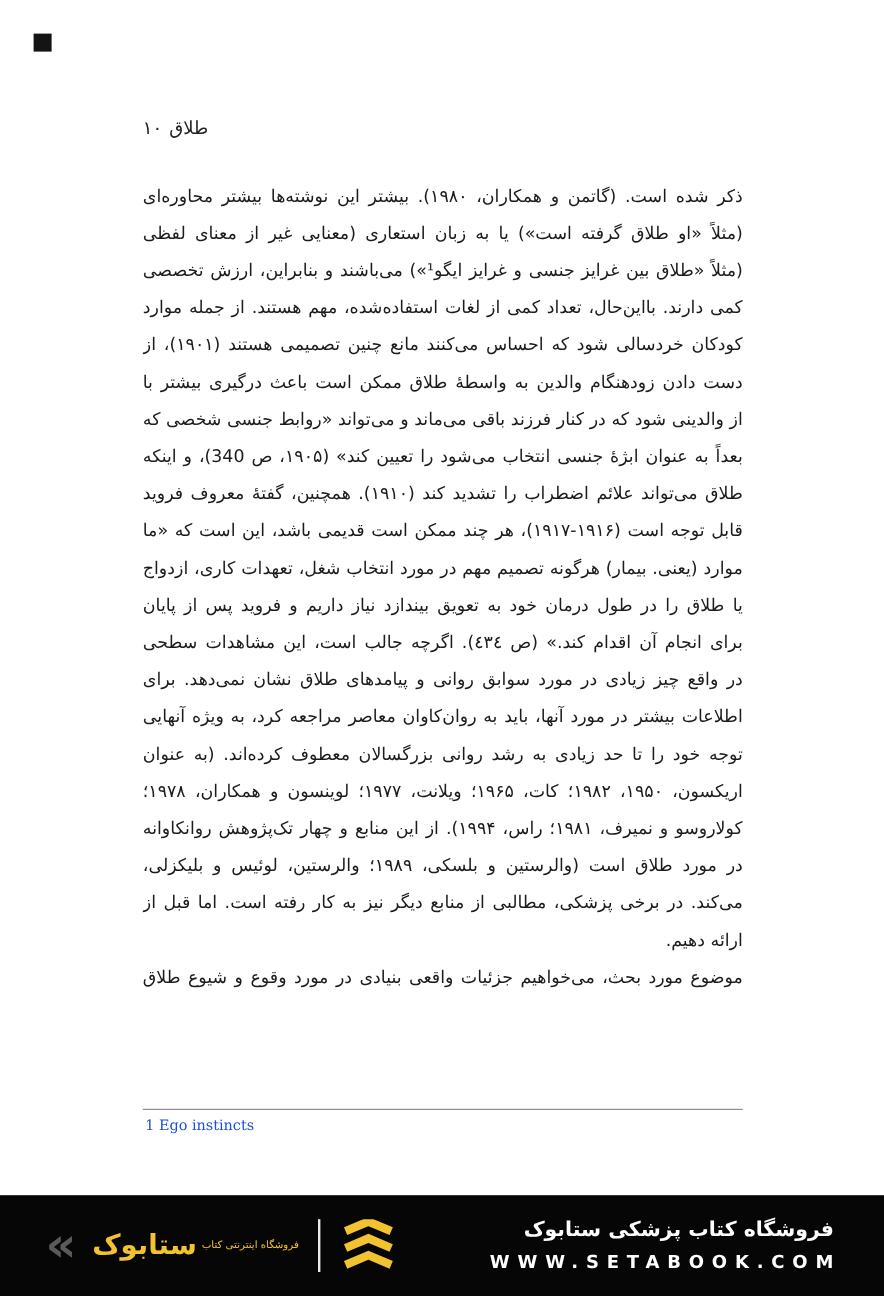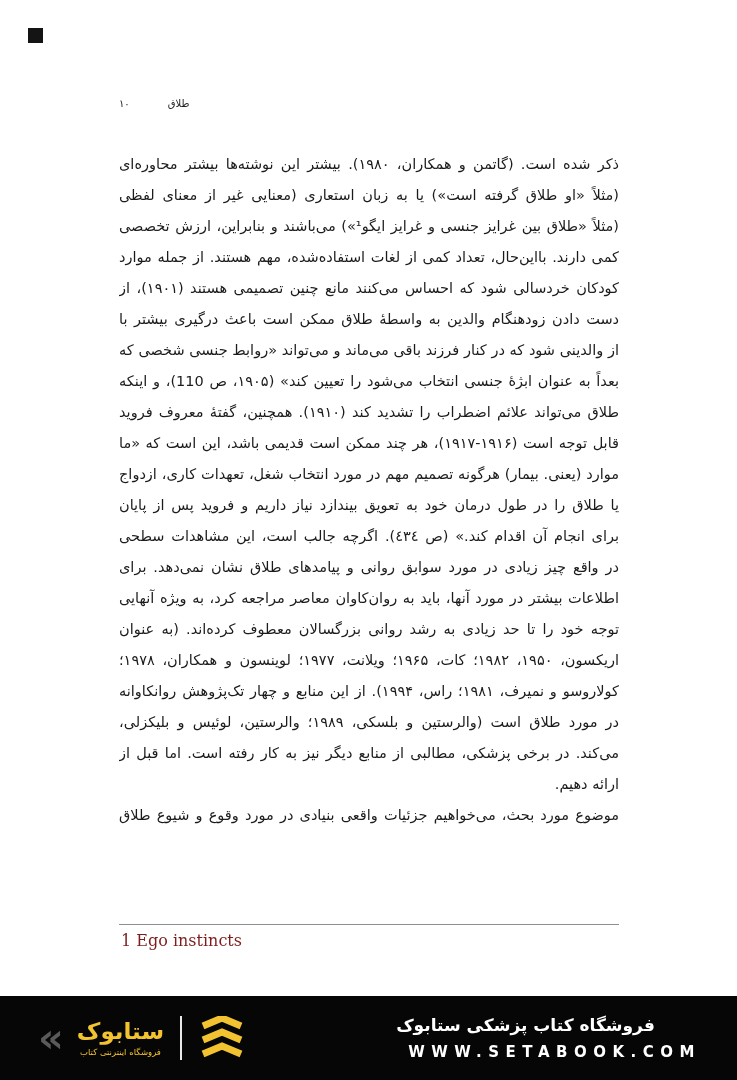--- a/index.html
+++ b/index.html
@@ -11,57 +11,57 @@
     overflow: hidden;
     color: #1b1b1b;
   }
 
   
   .reg-mark { position: absolute; left: 28px; top: 28px; width: 15px; height: 15px; background: #141414; }
 
   
   .page-header {
     position: absolute; left: 119px; top: 98px;
-    display: flex; align-items: baseline; gap: 38px;
-    direction: ltr; font-size: 10px; color: #222; justify-content: center;
+    display: flex; align-items: baseline; gap: 6px;
+    direction: ltr; font-size: 15px; color: #222; justify-content: center;
   }
 
   
   .body-text {
     position: absolute; left: 119px; top: 149px; width: 500px;
     direction: rtl; font-size: 14.5px; color: #1b1b1b;
   }
   .line {
     height: 31px; line-height: 31px; overflow: hidden;
     text-align: justify; text-align-last: justify;
   }
   .line.last-line { text-align-last: right; }
 
   
   .footnote-rule { position: absolute; left: 119px; top: 924px; width: 500px; border-top: 1px solid #8f8f8f; }
   .footnote {
     position: absolute; left: 121px; top: 931px;
-    font-family: "DejaVu Serif", serif; font-size: 16px; color: #7f1d1d; direction: ltr;
+    font-family: "DejaVu Serif", serif; font-size: 12px; color: #1d4ed8; direction: ltr;
   }
 
   
   .footer {
     position: absolute; left: 0; bottom: 0; width: 737px; height: 84px;
     background: #060606; display: flex; align-items: center;
     justify-content: space-between; padding: 0 42px 0 38px;
   }
   .footer-logo { display: flex; align-items: center; gap: 13px; }
   .guillemet { color: #5a5a5a; font-size: 40px; line-height: 0.8; font-weight: bold; }
-  .wordmark { display: flex; flex-direction: column; align-items: center; gap: 4px; }
+  .wordmark { display: flex; flex-direction: row; align-items: center; gap: 4px; }
   .brand { color: #f2c230; font-size: 23px; font-weight: bold; line-height: 1; }
   .tagline { color: #f2c230; font-size: 8.5px; letter-spacing: 0.5px; }
   .logo-sep { width: 2px; height: 44px; background: #e9e9e9; margin: 0 3px; }
   .emblem { display: flex; align-items: center; }
 
-  .footer-text { display: flex; flex-direction: column; align-items: flex-start; gap: 8px; }
+  .footer-text { display: flex; flex-direction: column; align-items: flex-end; gap: 8px; }
   .store-name { color: #ffffff; font-size: 17px; font-weight: bold; direction: rtl; }
   .website { color: #ffffff; font-size: 15px; font-weight: bold; letter-spacing: 6.5px; margin-right: -6px; margin-left: 12px; }
 </style>
 </head>
 <body>
 
 <div class="reg-mark"></div>
 
 <div class="page-header">
   <span>۱۰</span>
@@ -69,21 +69,21 @@
 </div>
 
 <div class="body-text">
   <div class="line">ذکر شده است. (گاتمن و همکاران، ۱۹۸۰). بیشتر این نوشته‌ها بیشتر محاوره‌ای هستند</div>
   <div class="line">(مثلاً «او طلاق گرفته است») یا به زبان استعاری (معنایی غیر از معنای لفظی حقیقی)</div>
   <div class="line">(مثلاً «طلاق بین غرایز جنسی و غرایز ایگو¹») می‌باشند و بنابراین، ارزش تخصصی</div>
   <div class="line">کمی دارند. بااین‌حال، تعداد کمی از لغات استفاده‌شده، مهم هستند. از جمله موارد ذکر</div>
   <div class="line">کودکان خردسالی شود که احساس می‌کنند مانع چنین تصمیمی هستند (۱۹۰۱)، از</div>
   <div class="line">دست دادن زودهنگام والدین به واسطهٔ طلاق ممکن است باعث درگیری بیشتر با یکی</div>
   <div class="line">از والدینی شود که در کنار فرزند باقی می‌ماند و می‌تواند «روابط جنسی شخصی که</div>
-  <div class="line">بعداً به عنوان ابژهٔ جنسی انتخاب می‌شود را تعیین کند» (۱۹۰۵، ص 110)، و اینکه</div>
+  <div class="line">بعداً به عنوان ابژهٔ جنسی انتخاب می‌شود را تعیین کند» (۱۹۰۵، ص 340)، و اینکه</div>
   <div class="line">طلاق می‌تواند علائم اضطراب را تشدید کند (۱۹۱۰). همچنین، گفتهٔ معروف فروید</div>
   <div class="line">قابل توجه است (۱۹۱۶-۱۹۱۷)، هر چند ممکن است قدیمی باشد، این است که «ما به</div>
   <div class="line">موارد (یعنی. بیمار) هرگونه تصمیم مهم در مورد انتخاب شغل، تعهدات کاری، ازدواج</div>
   <div class="line">یا طلاق را در طول درمان خود به تعویق بیندازد نیاز داریم و فروید پس از پایان درمان،</div>
   <div class="line">برای انجام آن اقدام کند.» (ص ٤٣٤). اگرچه جالب است، این مشاهدات سطحی</div>
   <div class="line">در واقع چیز زیادی در مورد سوابق روانی و پیامدهای طلاق نشان نمی‌دهد. برای کسب</div>
   <div class="line">اطلاعات بیشتر در مورد آنها، باید به روان‌کاوان معاصر مراجعه کرد، به ویژه آنهایی که</div>
   <div class="line">توجه خود را تا حد زیادی به رشد روانی بزرگسالان معطوف کرده‌اند. (به عنوان مثال،</div>
   <div class="line">اریکسون، ۱۹۵۰، ۱۹۸۲؛ کات، ۱۹۶۵؛ ویلانت، ۱۹۷۷؛ لوینسون و همکاران، ۱۹۷۸؛</div>
   <div class="line">کولاروسو و نمیرف، ۱۹۸۱؛ راس، ۱۹۹۴). از این منابع و چهار تک‌پژوهش روانکاوانه</div>

